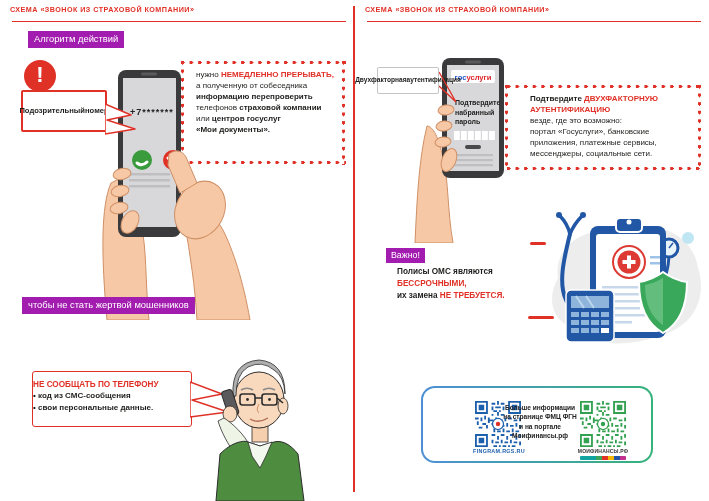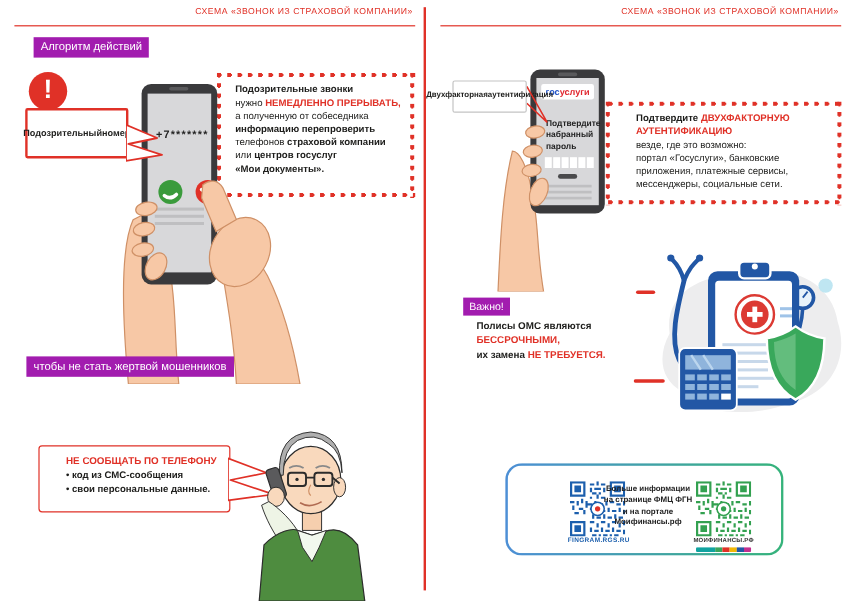--- a/index.html
+++ b/index.html
@@ -1,21 +1,21 @@
 <!DOCTYPE html>
 <html><head>
 <meta charset="utf-8">
 <style>
   *{margin:0;padding:0;box-sizing:border-box}
   html,body{background:#fff}
   .stage{position:relative;width:709px;height:501px;background:#fff;overflow:hidden;
          font-family:"Liberation Sans",sans-serif;color:#1d1d1b}
   .abs{position:absolute}
   svg{display:block;font-family:"Liberation Sans",sans-serif}
-  .hdr{font-size:7.2px;font-weight:normal;color:#e03127;letter-spacing:.45px;text-align:right;white-space:nowrap}
+  .hdr{font-size:7.2px;font-weight:bold;color:#e03127;letter-spacing:.45px;text-align:left;white-space:nowrap}
   .rule{height:1.2px;background:#e03127}
   .divider{width:2px;background:#e03127}
   .redbadge{background:#a21caf;color:#fff;font-weight:normal;font-size:9.4px;line-height:12.6px;
             padding:1.5px 6px 2.5px;white-space:nowrap;width:max-content}
   .dh{height:5px;background-image:radial-gradient(circle 2px at 2.5px 2.5px,#e03127 96%,rgba(0,0,0,0) 100%);
       background-size:8.6px 5px;background-repeat:repeat-x}
   .dv{width:5px;background-image:radial-gradient(circle 2px at 2.5px 2.5px,#e03127 96%,rgba(0,0,0,0) 100%);
       background-size:5px 8.6px;background-repeat:repeat-y}
   .txt{font-size:8px;line-height:11px;white-space:nowrap}
   .b{font-weight:bold}
@@ -41,21 +41,20 @@
   <div class="abs divider" style="left:353px;top:6px;height:486px"></div>
 
   <div class="abs redbadge" style="left:28px;top:31px">Алгоритм действий</div>
 
   <div class="abs dh" style="left:180px;top:60px;width:166px"></div>
   <div class="abs dh" style="left:180px;top:160px;width:166px"></div>
   <div class="abs dv" style="left:180px;top:60px;height:105px"></div>
   <div class="abs dv" style="left:341px;top:60px;height:105px"></div>
 
   <div class="abs txt" style="left:196px;top:69px">
-    <div><span class="b">Подозрительные звонки</span></div>
     <div><span>нужно </span><span class="b red">НЕМЕДЛЕННО ПРЕРЫВАТЬ,</span></div>
     <div><span>а полученную от собеседника</span></div>
     <div><span class="b">информацию перепроверить</span></div>
     <div><span>телефонов </span><span class="b">страховой компании</span></div>
     <div><span>или </span><span class="b">центров госуслуг</span></div>
     <div><span class="b">«Мои документы».</span></div>
   </div>
 
   <svg class="abs" style="left:85px;top:55px" width="175" height="265" viewBox="0 0 175 265">
     <g stroke="#cf9066" stroke-width="1">
@@ -91,21 +90,21 @@
     <div>номер</div>
   </div>
   <svg class="abs" style="left:105px;top:100px" width="34" height="36" viewBox="0 0 34 36">
     <path d="M0,4 L26,15 L2,20 L30,29 L0,34 Z" fill="#fff" stroke="#e03127" stroke-width="1.5" stroke-linejoin="round"></path>
   </svg>
 
   <div class="abs redbadge" style="left:22px;top:297px">
     <div>чтобы не стать жертвой мошенников</div>
   </div>
 
-  <div class="abs" style="left:32px;top:371px;width:160px;height:56px;background:#fff;border:1.6px solid #e03127;border-radius:3px;padding:7px 0 0 22px">
+  <div class="abs" style="left:32px;top:371px;width:160px;height:56px;background:#fff;border:1.6px solid #e03127;border-radius:3px;padding:7px 0 0 0">
     <div class="b red" style="font-size:8.2px;line-height:11px">НЕ СООБЩАТЬ ПО ТЕЛЕФОНУ</div>
     <div class="b" style="font-size:8px;line-height:11.5px">• код из СМС-сообщения</div>
     <div class="b" style="font-size:8px;line-height:11.5px">• свои персональные данные.</div>
   </div>
   <svg class="abs" style="left:190px;top:378px" width="42" height="42" viewBox="0 0 42 42">
     <path d="M0,4 L32,16 L2,22 L38,34 L0,39 Z" fill="#fff" stroke="#e03127" stroke-width="1.4" stroke-linejoin="round"></path>
   </svg>
 
   <svg class="abs" style="left:192px;top:352px" width="130" height="149" viewBox="0 0 130 149">
     <rect x="60" y="72" width="16" height="18" fill="#f6cfae" stroke="#2c2c2c" stroke-width=".8"></rect>

